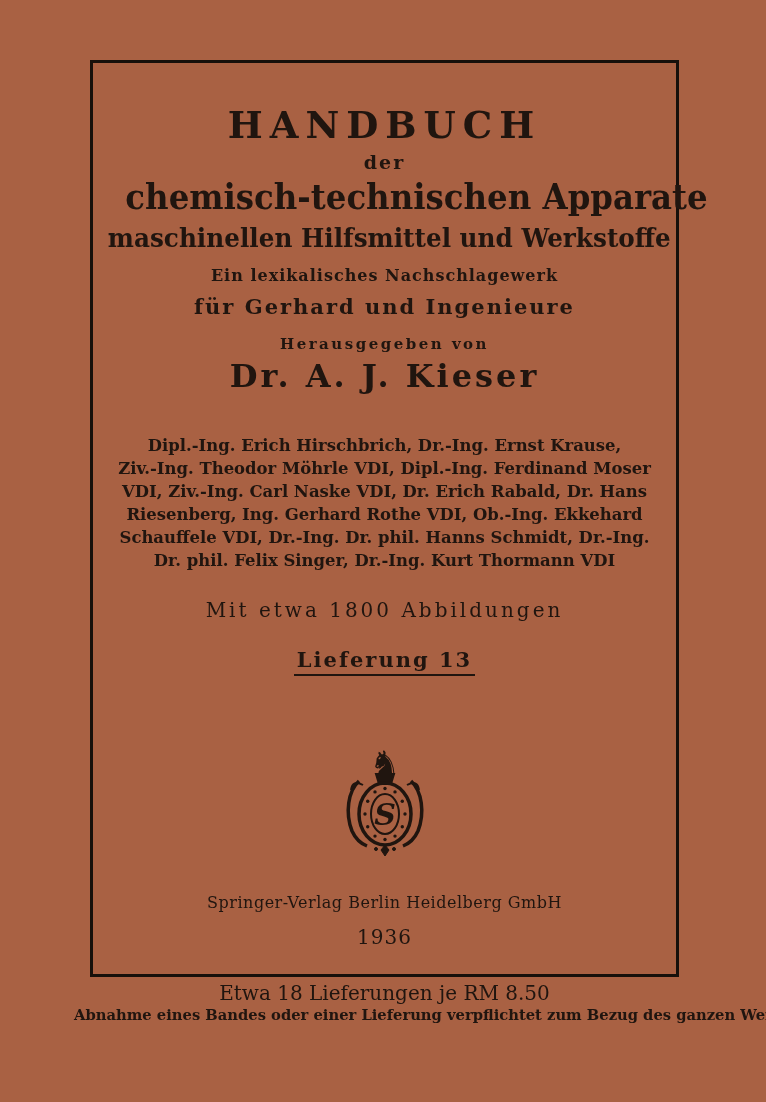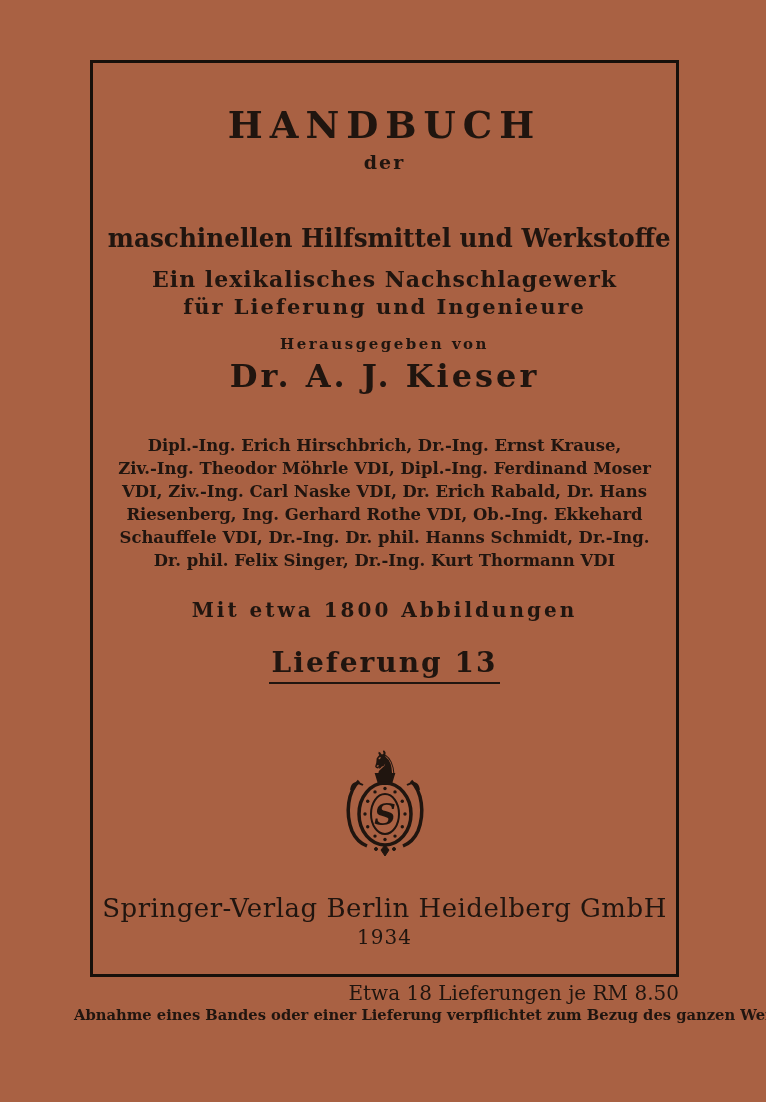--- a/index.html
+++ b/index.html
@@ -15,60 +15,63 @@
     border:3px solid #17100b;box-sizing:border-box;
   }
   .cline{position:absolute;left:0;right:0;text-align:center;white-space:nowrap;line-height:1.1;}
   .squeeze{display:inline-block;transform:scaleX(.90);transform-origin:50% 50%;}
   .squeeze95{display:inline-block;transform:scaleX(.95);transform-origin:50% 50%;}
 
   .main-title{top:42px;font-size:37px;letter-spacing:7px;font-weight:bold;}
   .der{top:89px;font-size:19px;letter-spacing:2px;font-weight:bold;}
   .subtitle1{top:114px;font-size:36px;font-weight:bold;}
   .subtitle2{top:161px;font-size:26px;font-weight:bold;}
-  .tagline1{top:204px;font-size:22px;font-weight:bold;letter-spacing:1px;}
+  .tagline1{top:204px;font-size:16px;font-weight:bold;letter-spacing:1px;}
   .tagline2{top:232px;font-size:21px;font-weight:bold;letter-spacing:2px;}
   .edited-by{top:273px;font-size:15px;font-weight:bold;letter-spacing:2.5px;}
   .editor{top:296px;font-size:32px;letter-spacing:3px;font-weight:bold;}
   .collab-head{top:350px;font-size:15px;font-weight:bold;letter-spacing:2.5px;}
   .contributors{position:absolute;left:0;right:0;top:371px;text-align:center;
     font-size:17.5px;font-weight:bold;line-height:23px;
     transform:scaleX(.94);transform-origin:50% 0;}
   .contributors div{white-space:nowrap;}
-  .illustrations{top:536px;font-size:20px;font-weight:bold;letter-spacing:3px;}
-  .installment{top:585px;font-size:28px;font-weight:bold;letter-spacing:2px;}
+  .illustrations{top:536px;font-size:20px;font-weight:normal;letter-spacing:3px;}
+  .installment{top:585px;font-size:21px;font-weight:bold;letter-spacing:2px;}
   .installment .u{display:inline-block;border-bottom:2.5px solid #20150f;padding:0 3px 3px 3px;}
   .emblem-wrap{position:absolute;left:0;right:0;top:678px;text-align:center;}
-  .publisher{top:831px;font-size:26px;letter-spacing:.5px;}
+  .publisher{top:831px;font-size:16px;letter-spacing:.5px;}
   .year{top:863px;font-size:20px;letter-spacing:1px;}
-  .price-line{position:absolute;left:90px;width:589px;top:981px;text-align:right;
+  .price-line{position:absolute;left:90px;width:589px;top:981px;text-align:center;
     font-size:20px;white-space:nowrap;}
   .note-line{position:absolute;left:55px;width:659px;top:1005px;text-align:center;
     font-size:15.5px;font-weight:bold;white-space:nowrap;}
   .emblem-svg{display:inline-block;}
 </style>
 </head>
 <body>
 
 <div class="page">
 
   <div class="inner-box">
 
     <div class="cline main-title">HANDBUCH</div>
 
     <div class="cline der">der</div>
 
+    <div class="cline subtitle1">
+      <span class="squeeze">chemisch-technischen Apparate</span>
+    </div>
 
     <div class="cline subtitle2">
       <span class="squeeze95">maschinellen Hilfsmittel und Werkstoffe</span>
     </div>
 
     <div class="cline tagline1">Ein lexikalisches Nachschlagewerk</div>
 
-    <div class="cline tagline2">für Lieferung und Ingenieure</div>
+    <div class="cline tagline2">für Gerhard und Ingenieure</div>
 
     <div class="cline editor">Dr. A. J. Kieser</div>
 
     <div class="cline edited-by">Herausgegeben von</div>
 
 
     <div class="contributors">
       <div>Dipl.-Ing. Erich Hirschbrich, Dr.-Ing. Ernst Krause,</div>
       <div>Ziv.-Ing. Theodor Möhrle VDI, Dipl.-Ing. Ferdinand Moser</div>
       <div>VDI, Ziv.-Ing. Carl Naske VDI, Dr. Erich Rabald, Dr. Hans</div>
@@ -121,21 +124,21 @@
         </g>
 
         <text x="42" y="34" text-anchor="middle" font-size="34" font-family="DejaVu Sans, sans-serif" fill="#20150f">♞</text>
 
         <text x="42" y="84" text-anchor="middle" font-size="30" font-style="italic" font-weight="bold" font-family="DejaVu Serif, serif" fill="#20150f">S</text>
       </svg>
     </div>
 
     <div class="cline publisher">Springer-Verlag Berlin Heidelberg GmbH</div>
 
-    <div class="cline year">1934</div>
+    <div class="cline year">1936</div>
 
   </div>
 
   <div class="price-line">Etwa 18 Lieferungen je RM 8.50</div>
 
   <div class="note-line">
     <span class="squeeze95">Abnahme eines Bandes oder einer Lieferung verpflichtet zum Bezug des ganzen Werkes</span>
   </div>
 
 </div>

